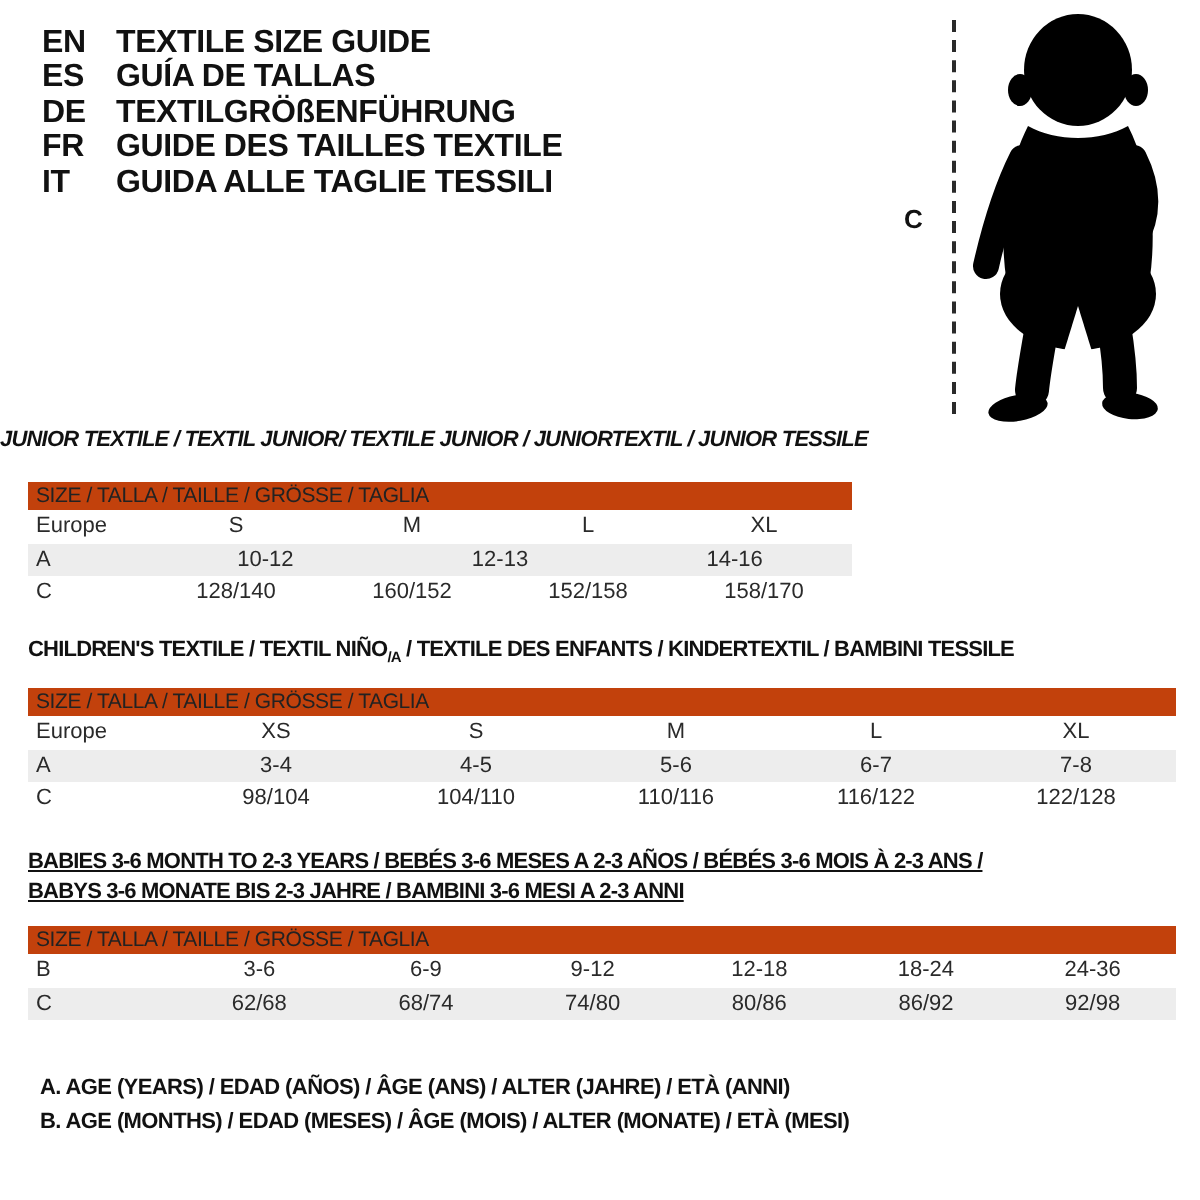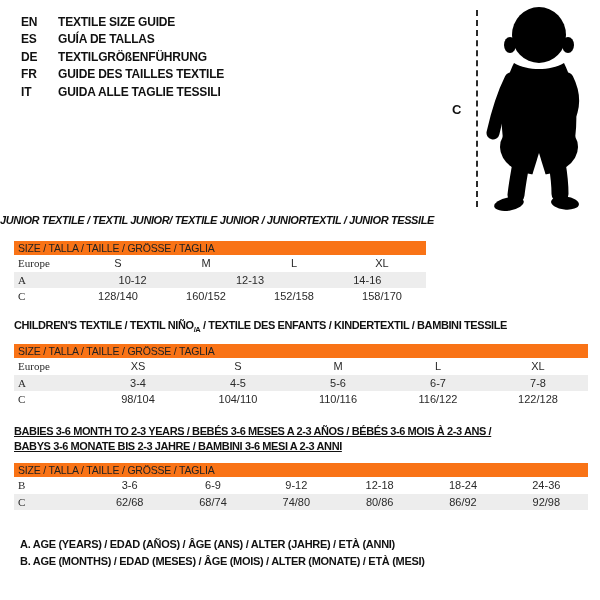--- a/index.html
+++ b/index.html
@@ -2,41 +2,41 @@
 <html><head>
 <meta charset="utf-8">
 <style>
   html,body{margin:0;padding:0;background:#fff;}
   .canvas{position:relative;width:600px;height:600px;background:#ffffff;overflow:hidden;
           font-family:"Liberation Sans",sans-serif;color:#1c1c1c;}
 
   
   .lang-block{position:absolute;left:21px;top:13px;}
   .lang-row{display:flex;height:17.5px;align-items:center;font-weight:bold;
-            font-size:12px;letter-spacing:-0.2px;color:#111;}
+            font-size:16px;letter-spacing:-0.2px;color:#111;}
   .lang-code{width:37px;}
 
   
   .dash-line{position:absolute;left:476px;top:10px;height:197px;width:0;
              border-left:2px dashed #2a2a2a;}
   .c-label{position:absolute;left:452px;top:102px;font-weight:bold;font-size:13px;color:#111;}
   .baby-svg{position:absolute;left:483px;top:5px;}
 
   
   .t-title{position:absolute;font-weight:bold;font-size:11px;letter-spacing:-0.4px;
            line-height:15px;color:#111;}
   .t-title .sub{font-size:7.5px;vertical-align:sub;}
 
   
   .stable{position:absolute;}
-  .hbar{height:14px;line-height:14px;background:#f97316;padding-left:4px;
+  .hbar{height:14px;line-height:14px;background:#c2410c;padding-left:4px;
         font-size:10.5px;color:#222;letter-spacing:-0.2px;}
   .trow{display:flex;height:16.5px;line-height:16.5px;font-size:11px;color:#2a2a2a;}
   .trow.shaded{background:#ededed;}
-  .tlabel{width:70px;padding-left:4px;text-align:left;font-family:Liberation Serif, serif;}
+  .tlabel{width:70px;padding-left:4px;text-align:left;}
   .t1 .tlabel{width:56px;}
   .tcell{flex:1;text-align:center;}
 
   
   .fnotes{position:absolute;left:20px;top:536px;}
   .fnote{font-weight:bold;font-size:11px;line-height:17.2px;letter-spacing:-0.3px;color:#111;}
 </style>
 </head>
 <body>
 

